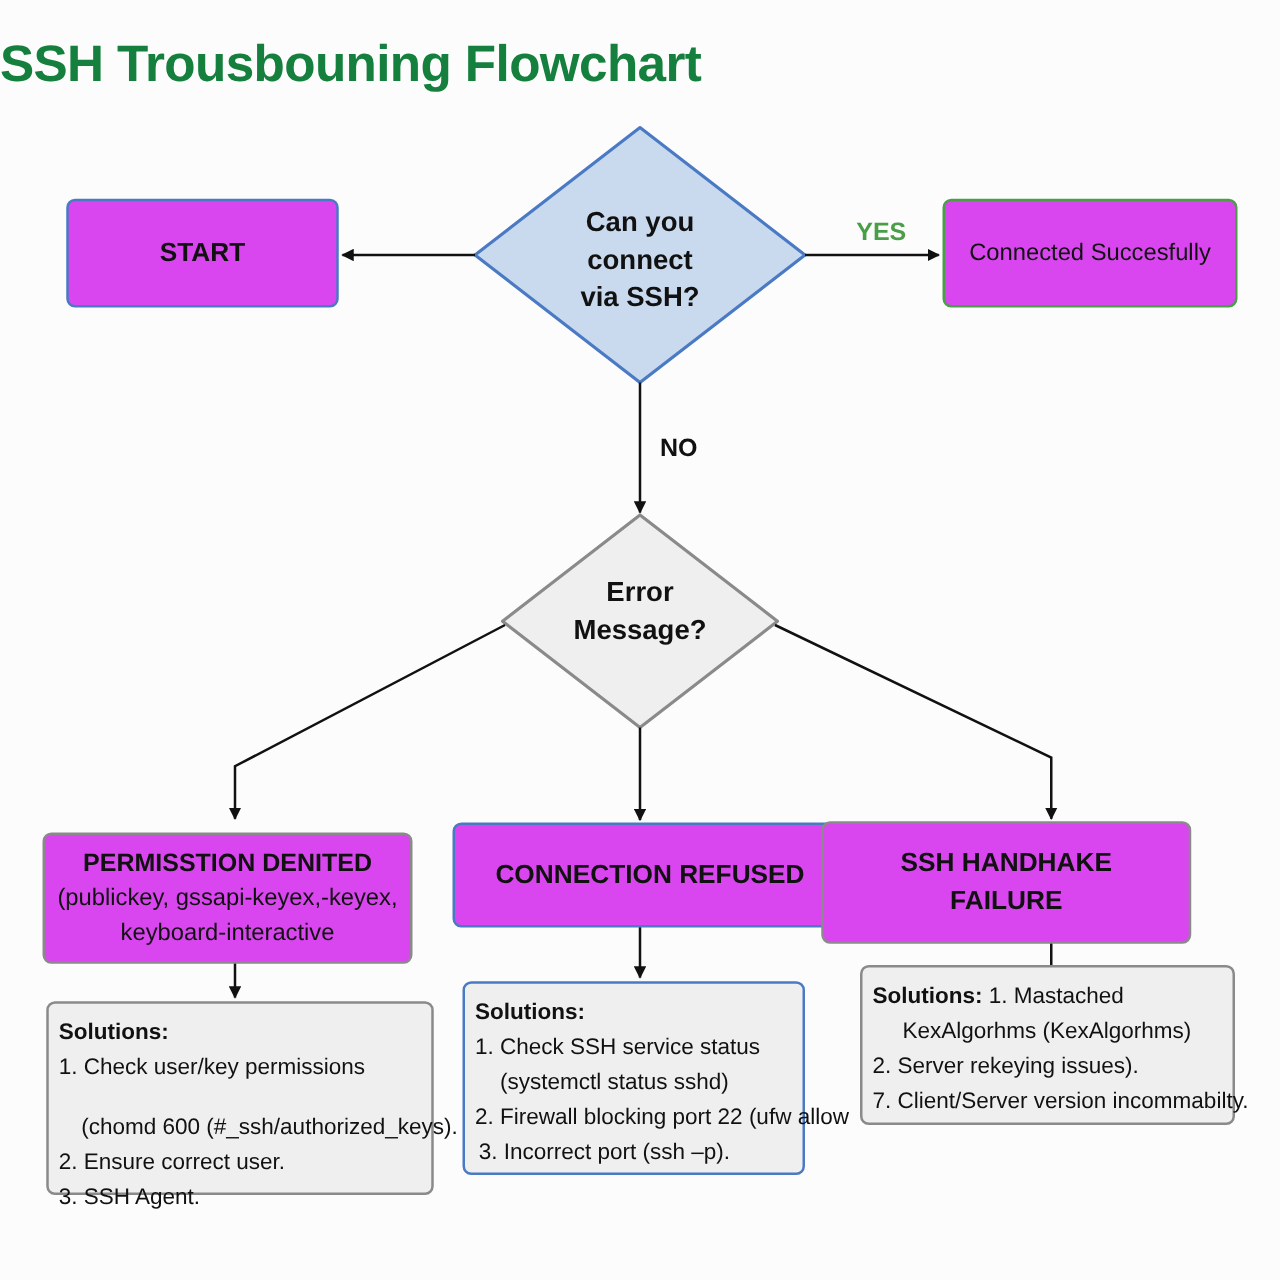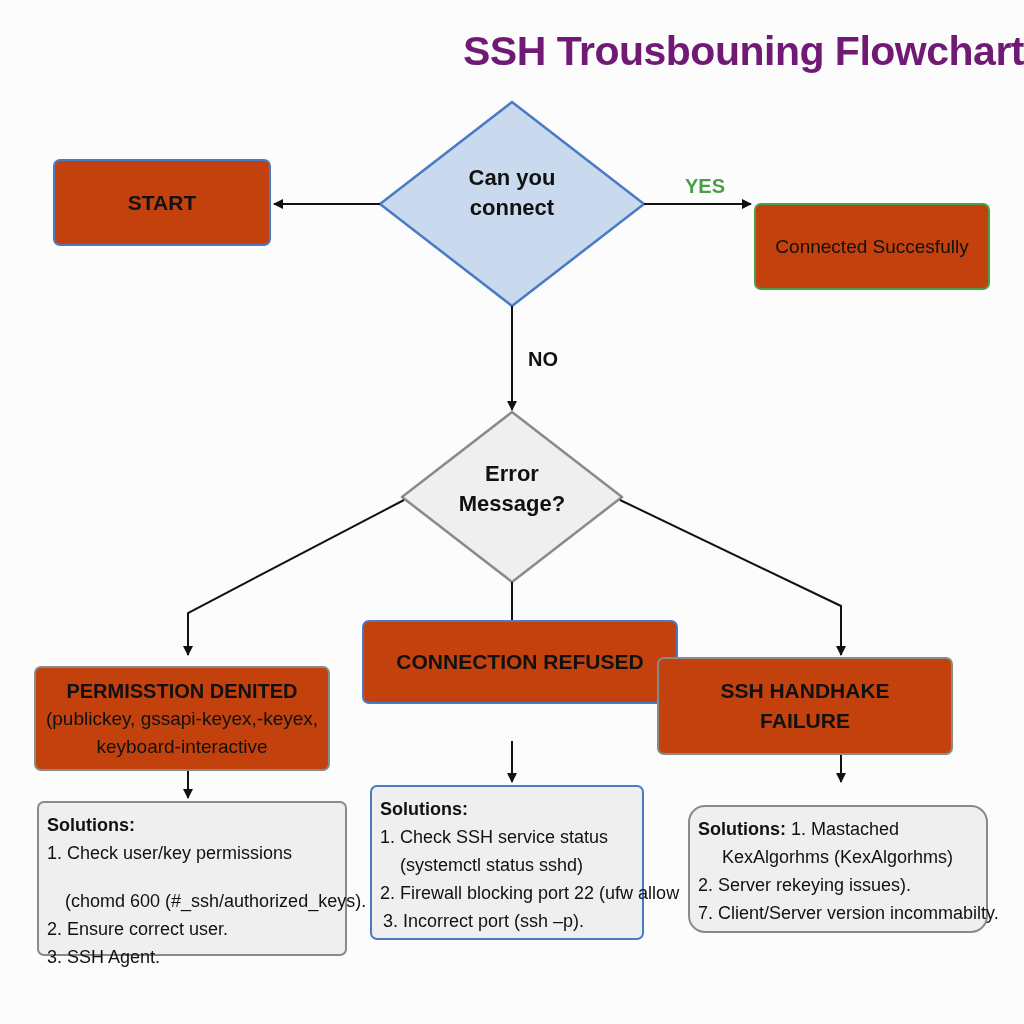--- a/index.html
+++ b/index.html
@@ -3,32 +3,32 @@
 <meta charset="utf-8">
 <style>
   html, body { margin:0; padding:0; }
   body {
     width:1024px; height:1024px; position:relative; overflow:hidden;
     background:#fcfcfc;
     font-family:"Liberation Sans", "DejaVu Sans", sans-serif;
     color:#111;
   }
   .title {
-    position:absolute; left:0; top:28px; width:1024px; text-align:right;
-    font-size:41px; font-weight:bold; letter-spacing:-0.5px; color:#701a75;
+    position:absolute; left:0; top:28px; width:1024px; text-align:left;
+    font-size:41px; font-weight:bold; letter-spacing:-0.5px; color:#15803d;
   }
   svg.connectors { position:absolute; left:0; top:0; width:1024px; height:1024px; }
   .box {
     position:absolute; box-sizing:border-box; border-radius:7px;
-    background:#c2410c; border:2px solid #8a8a8a;
+    background:#d946ef; border:2px solid #8a8a8a;
     display:flex; flex-direction:column; align-items:center; justify-content:center;
     text-align:center;
   }
   .box.blue { border-color:#4a7ac4; }
-  .box.green { border-color:#4a9e48;margin-top:44px; }
+  .box.green { border-color:#4a9e48; }
   .box .bold { font-weight:bold; font-size:21px; }
   .diamond-text {
     position:absolute; text-align:center; font-weight:bold; font-size:22px; line-height:30px;
   }
   .label { position:absolute; font-weight:bold; font-size:20px; }
   .sol {
     position:absolute; box-sizing:border-box; border-radius:7px;
     background:#efefef; border:2px solid #8a8a8a;
     font-size:18px; line-height:28px; padding:8px 0 0 8px; white-space:nowrap;
   }
@@ -65,41 +65,42 @@
   <line x1="841" y1="741" x2="841" y2="782" stroke="#111" stroke-width="2" marker-end="url(#arr)"></line>
 </svg>
 
 <div class="box blue" style="left:53px;top:159px;width:218px;height:87px;">
   <span class="bold">START</span>
 </div>
 
 <div class="diamond-text" style="left:430px;top:163px;width:164px;">
   <div>Can you</div>
   <div>connect</div>
+  <div>via SSH?</div>
 </div>
 
 <div class="label" style="left:685px;top:175px;color:#4a9e48;text-align:center;">YES</div>
 <div class="label" style="left:528px;top:348px;">NO</div>
 
 <div class="box green" style="left:754px;top:159px;width:236px;height:87px;">
   <span style="font-size:19px;">Connected Succesfully</span>
 </div>
 
 <div class="diamond-text" style="left:440px;top:459px;width:144px;">
   <div>Error</div>
   <div>Message?</div>
 </div>
 
 <div class="box" style="left:34px;top:666px;width:296px;height:105px;">
   <span class="bold" style="font-size:20px;line-height:28px;">PERMISSTION DENITED</span>
   <span style="font-size:19px;line-height:28px;">(publickey, gssapi-keyex,-keyex,</span>
   <span style="font-size:19px;line-height:28px;">keyboard-interactive</span>
 </div>
 
-<div class="box blue" style="left:362px;top:620px;width:316px;height:84px;">
+<div class="box blue" style="left:362px;top:658px;width:316px;height:84px;">
   <span class="bold">CONNECTION REFUSED</span>
 </div>
 
 <div class="box" style="left:657px;top:657px;width:296px;height:98px;">
   <span class="bold" style="line-height:30px;">SSH HANDHAKE</span>
   <span class="bold" style="line-height:30px;">FAILURE</span>
 </div>
 
 <div class="sol" style="left:37px;top:801px;width:310px;height:155px;">
   <div class="head">Solutions:</div>
@@ -110,21 +111,21 @@
 </div>
 
 <div class="sol blue" style="left:370px;top:785px;width:274px;height:155px;padding-top:8px;">
   <div class="head">Solutions:</div>
   <div>1. Check SSH service status</div>
   <div class="indent" style="padding-left:20px;">(systemctl status sshd)</div>
   <div>2. Firewall blocking port 22 (ufw allow</div>
   <div style="padding-left:3px;">3. Incorrect port (ssh –p).</div>
 </div>
 
-<div class="sol" style="left:688px;top:805px;width:300px;height:128px;border-radius:17px;">
+<div class="sol" style="left:688px;top:772px;width:300px;height:128px;">
   <div>
     <span class="head">Solutions:</span>
     <span>1. Mastached</span>
   </div>
   <div class="indent">KexAlgorhms (KexAlgorhms)</div>
   <div>2. Server rekeying issues).</div>
   <div>7. Client/Server version incommabilty.</div>
 </div>
 
 </body></html>

